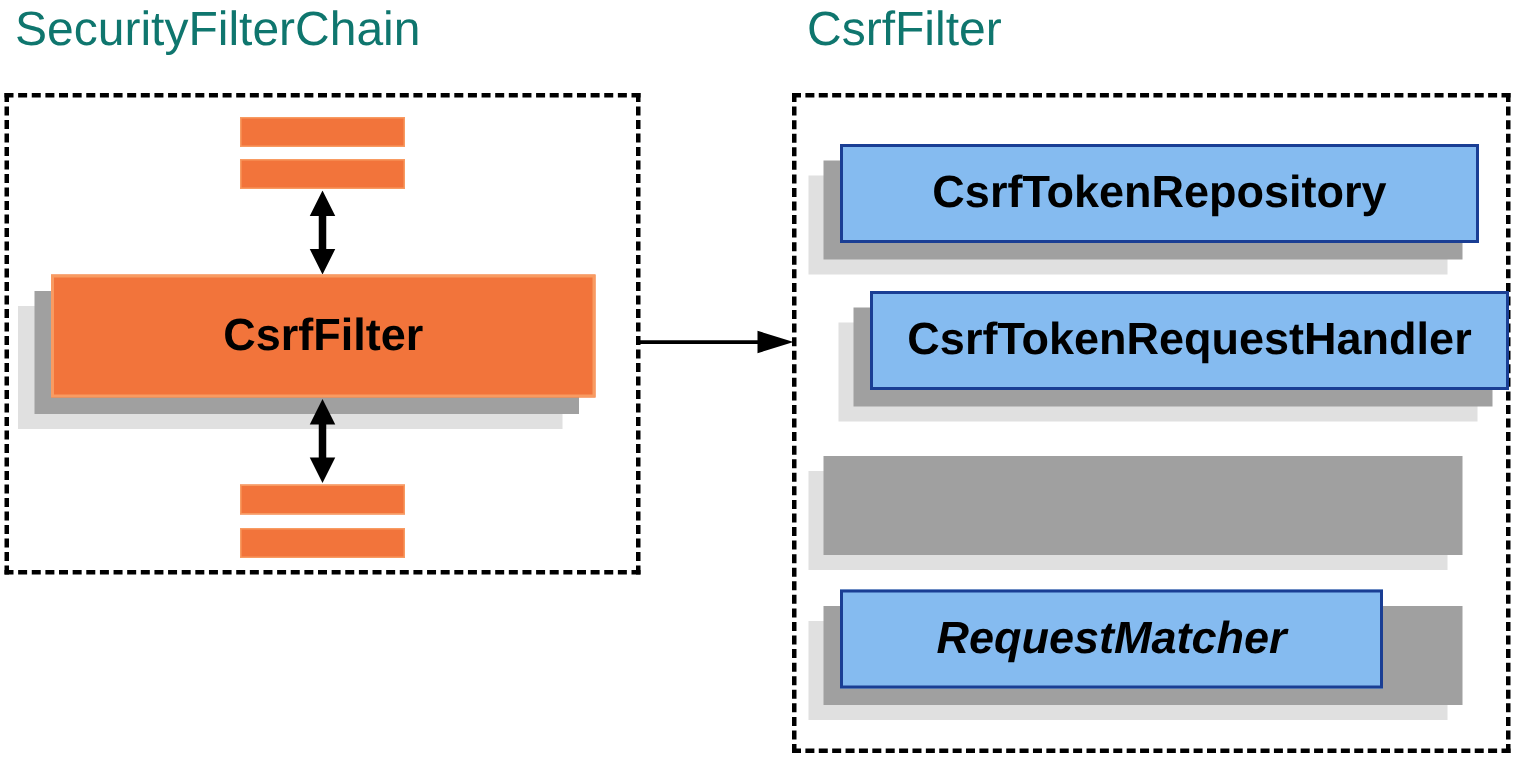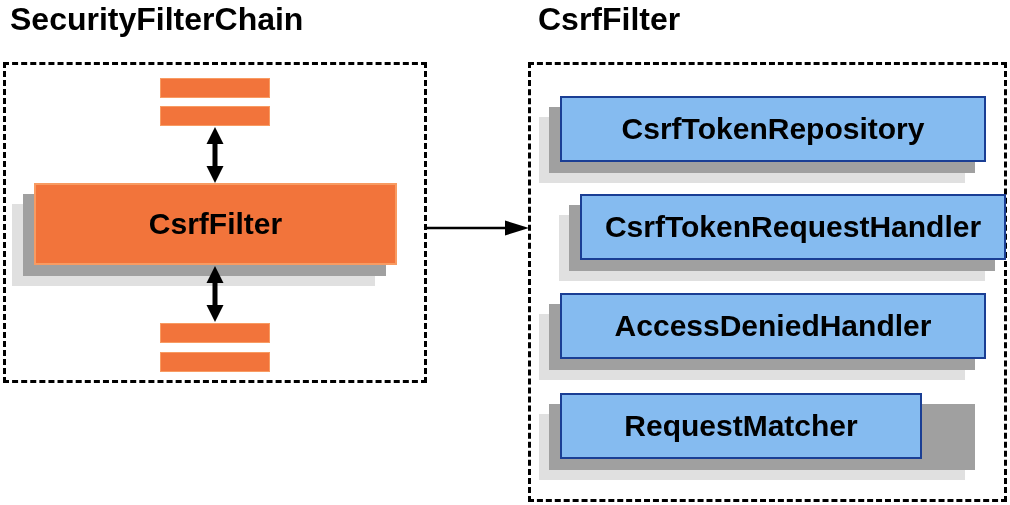--- a/index.html
+++ b/index.html
@@ -7,22 +7,22 @@
     position: relative;
     width: 1010px;
     height: 505px;
     background: #ffffff;
     font-family: "Liberation Sans", sans-serif;
     overflow: hidden;
   }
   .title {
     position: absolute;
     font-size: 32px;
-    font-weight: bold;
-    color: #000000;
+    font-weight: normal;
+    color: #0f766e;
     white-space: nowrap;
     line-height: 1.1;
   }
   .dashed {
     position: absolute;
     border: 3px dashed var(--line, #000);
     box-sizing: border-box;
     background: transparent;
   }
   .orange-bar {
@@ -118,26 +118,23 @@
     <div class="shadow-light" style="left:0px; top:21px; width:426px; height:66px;"></div>
     <div class="shadow-dark" style="left:10px; top:11px; width:426px; height:66px;"></div>
     <div class="node blue" style="left:21px; top:0px; width:426px; height:66px;">
       <span>CsrfTokenRequestHandler</span>
     </div>
   </div>
 
   <div class="group" style="left:539px; top:293px; width:447px; height:87px;">
     <div class="shadow-light" style="left:0px; top:21px; width:426px; height:66px;"></div>
     <div class="shadow-dark" style="left:10px; top:11px; width:426px; height:66px;"></div>
-    <div class="node blue" style="left:21px; top:0px; width:426px; height:66px;">
-      <span>AccessDeniedHandler</span>
-    </div>
   </div>
 
   <div class="group" style="left:539px; top:393px; width:447px; height:87px;">
     <div class="shadow-light" style="left:0px; top:21px; width:426px; height:66px;"></div>
     <div class="shadow-dark" style="left:10px; top:11px; width:426px; height:66px;"></div>
-    <div class="node blue" style="left:21px; top:0px; width:362px; height:66px;">
+    <div class="node blue" style="left:21px; top:0px; width:362px; height:66px;font-style:italic;">
       <span>RequestMatcher</span>
     </div>
   </div>
 
 </div>
 
 </body></html>

